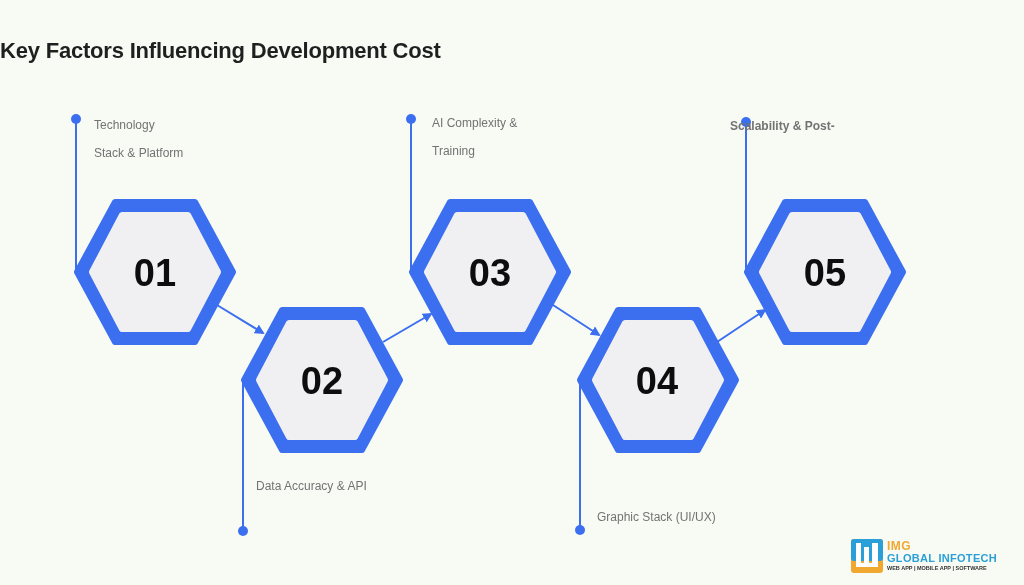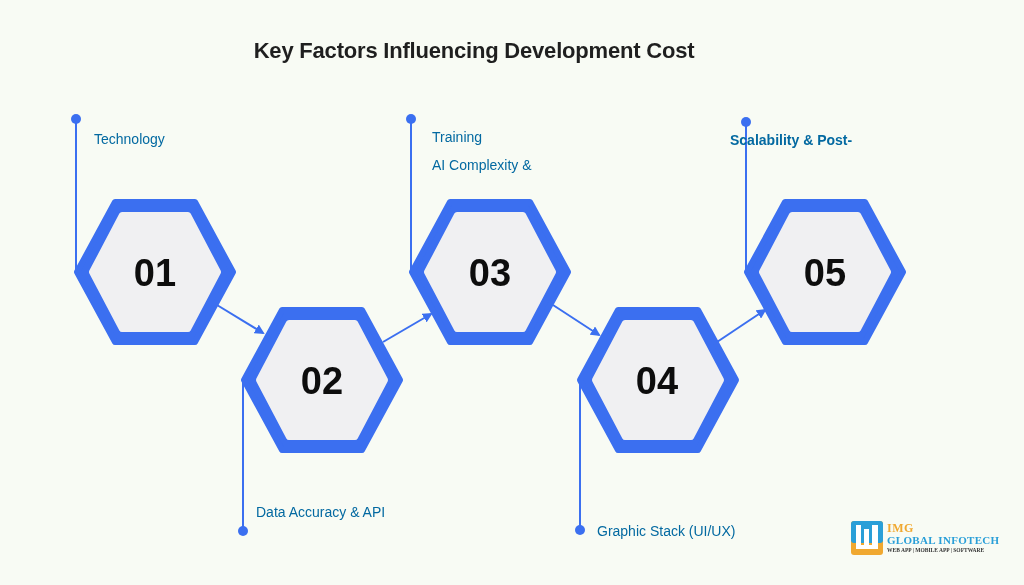--- a/index.html
+++ b/index.html
@@ -4,28 +4,28 @@
 <style>
   html, body { margin: 0; padding: 0; }
   body {
     width: 1024px; height: 585px; overflow: hidden;
     background: #f8fbf4;
     font-family: "Liberation Sans", "DejaVu Sans", sans-serif;
     position: relative;
   }
   .title {
     position: absolute; left: 0; top: 38px; width: 948px;
-    text-align: center; font-size: 22px; font-weight: bold;
+    font-size: 22px; font-weight: bold;
     color: #1f1f1f; letter-spacing: -0.2px;
   }
   svg.diagram { position: absolute; left: 0; top: 0; }
   .label {
-    position: absolute; font-size: 14px; line-height: 28px; color: #0369a1; margin-top: 14px;
+    position: absolute; font-size: 12px; line-height: 28px; color: #737373;
   }
-  .logo { position: absolute; left: 851px; top: 521px; width: 140px; height: 36px; font-family: Liberation Serif, serif; }
+  .logo { position: absolute; left: 851px; top: 539px; width: 140px; height: 36px; }
   .logo-mark { position: absolute; left: 0; top: 0; width: 32px; height: 34px; }
   .logo-img {
     position: absolute; left: 36px; top: 0px; font-size: 12px; font-weight: bold;
     color: #f0a830; letter-spacing: 0.5px;
   }
   .logo-name {
     position: absolute; left: 36px; top: 13px; font-size: 11px; font-weight: bold;
     color: #2a9fd8; white-space: nowrap; letter-spacing: 0.3px; text-align: center;
   }
   .logo-tag {
@@ -90,27 +90,28 @@
     <text x="155" y="286">01</text>
     <text x="322" y="394">02</text>
     <text x="490" y="286">03</text>
     <text x="657" y="394">04</text>
     <text x="825" y="286">05</text>
   </g>
 </svg>
 
 <div class="label" style="left:94px; top:111px;">
   <div>Technology</div>
+  <div>Stack &amp; Platform</div>
 </div>
-<div class="label" style="left:256px; top:484px;">
+<div class="label" style="left:256px; top:472px;">
   <div>Data Accuracy &amp; API</div>
 </div>
 <div class="label" style="left:432px; top:109px;">
+  <div>AI Complexity &amp;</div>
   <div>Training</div>
-  <div>AI Complexity &amp;</div>
 </div>
 <div class="label" style="left:597px; top:503px;">
   <div>Graphic Stack (UI/UX)</div>
 </div>
 <div class="label" style="left:730px; top:112px;font-weight:bold;">
   <div>Scalability &amp; Post-</div>
 </div>
 
 <div class="logo">
   <svg class="logo-mark" viewBox="0 0 32 34">

